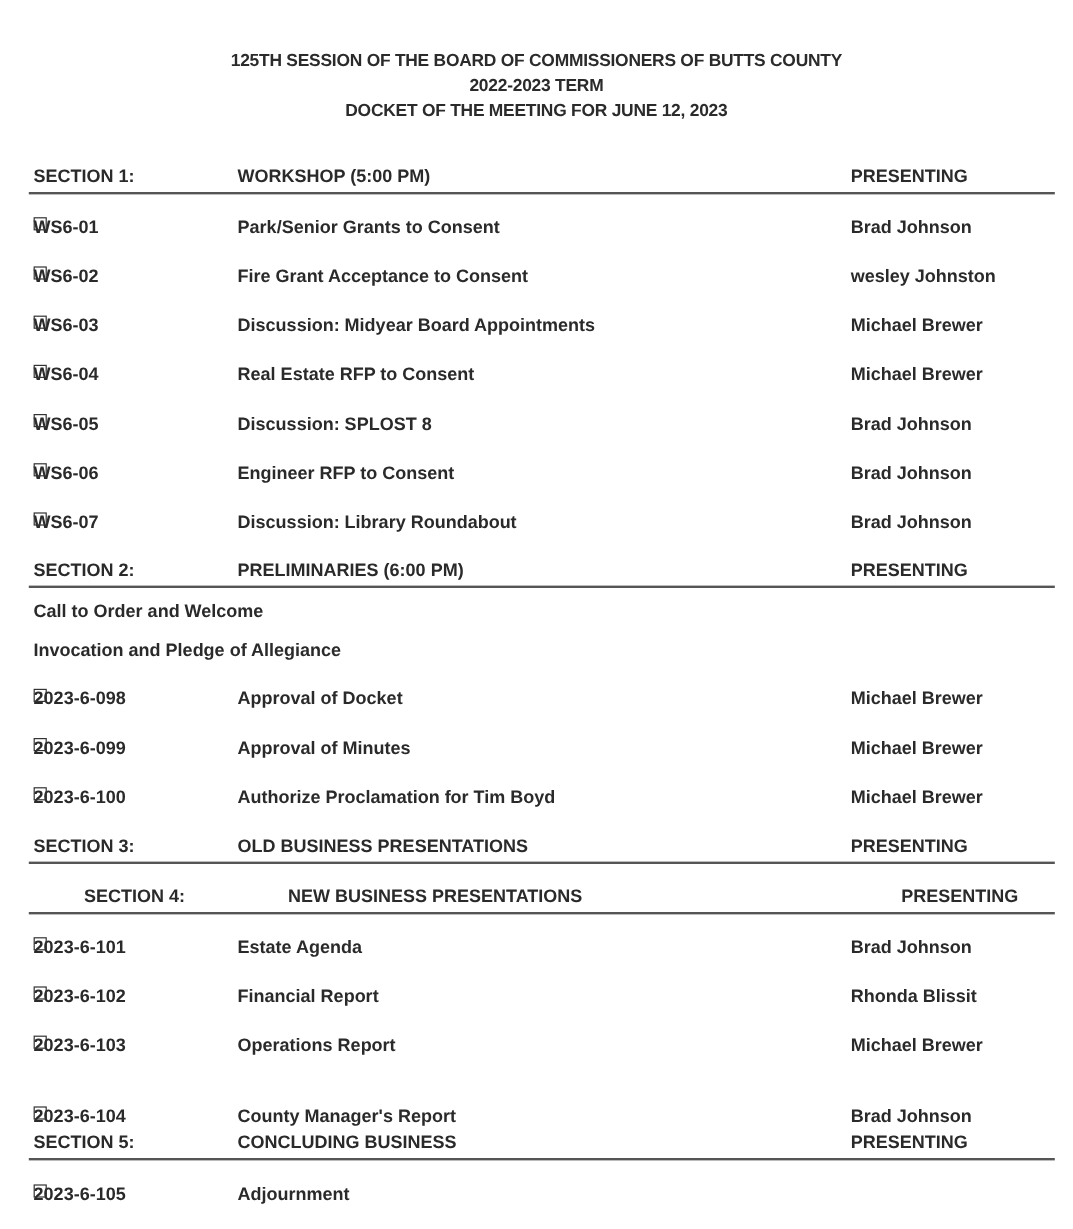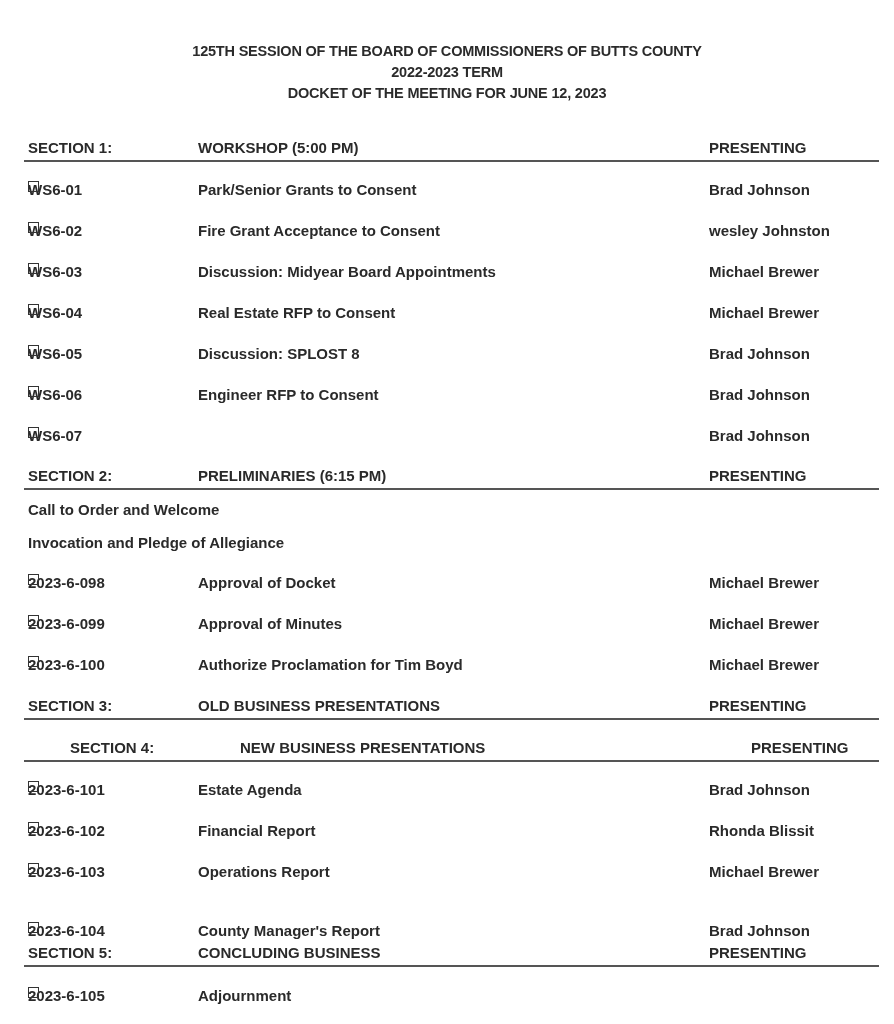--- a/index.html
+++ b/index.html
@@ -60,25 +60,26 @@
       <span class="c2">Discussion: SPLOST 8</span>
       <span class="c3">Brad Johnson</span>
     </div>
     <div class="row" style="top: 386px;">
       <span class="c1"><span class="cb"></span>WS6-06</span>
       <span class="c2">Engineer RFP to Consent</span>
       <span class="c3">Brad Johnson</span>
     </div>
     <div class="row" style="top: 427px;">
       <span class="c1"><span class="cb"></span>WS6-07</span>
+      <span class="c2">Discussion: Library Roundabout</span>
       <span class="c3">Brad Johnson</span>
     </div>
     <div class="row" style="top: 467px;">
       <span class="c1">SECTION 2:</span>
-      <span class="c2">PRELIMINARIES (6:15 PM)</span>
+      <span class="c2">PRELIMINARIES (6:00 PM)</span>
       <span class="c3">PRESENTING</span>
     </div>
     <div class="sec-line" style="top: 488px;"></div>
     <div class="plain" style="top: 501px;">Call to Order and Welcome</div>
     <div class="plain" style="top: 534px;">Invocation and Pledge of Allegiance</div>
     <div class="row" style="top: 574px;">
       <span class="c1"><span class="cb"></span>2023-6-098</span>
       <span class="c2">Approval of Docket</span>
       <span class="c3">Michael Brewer</span>
     </div>

